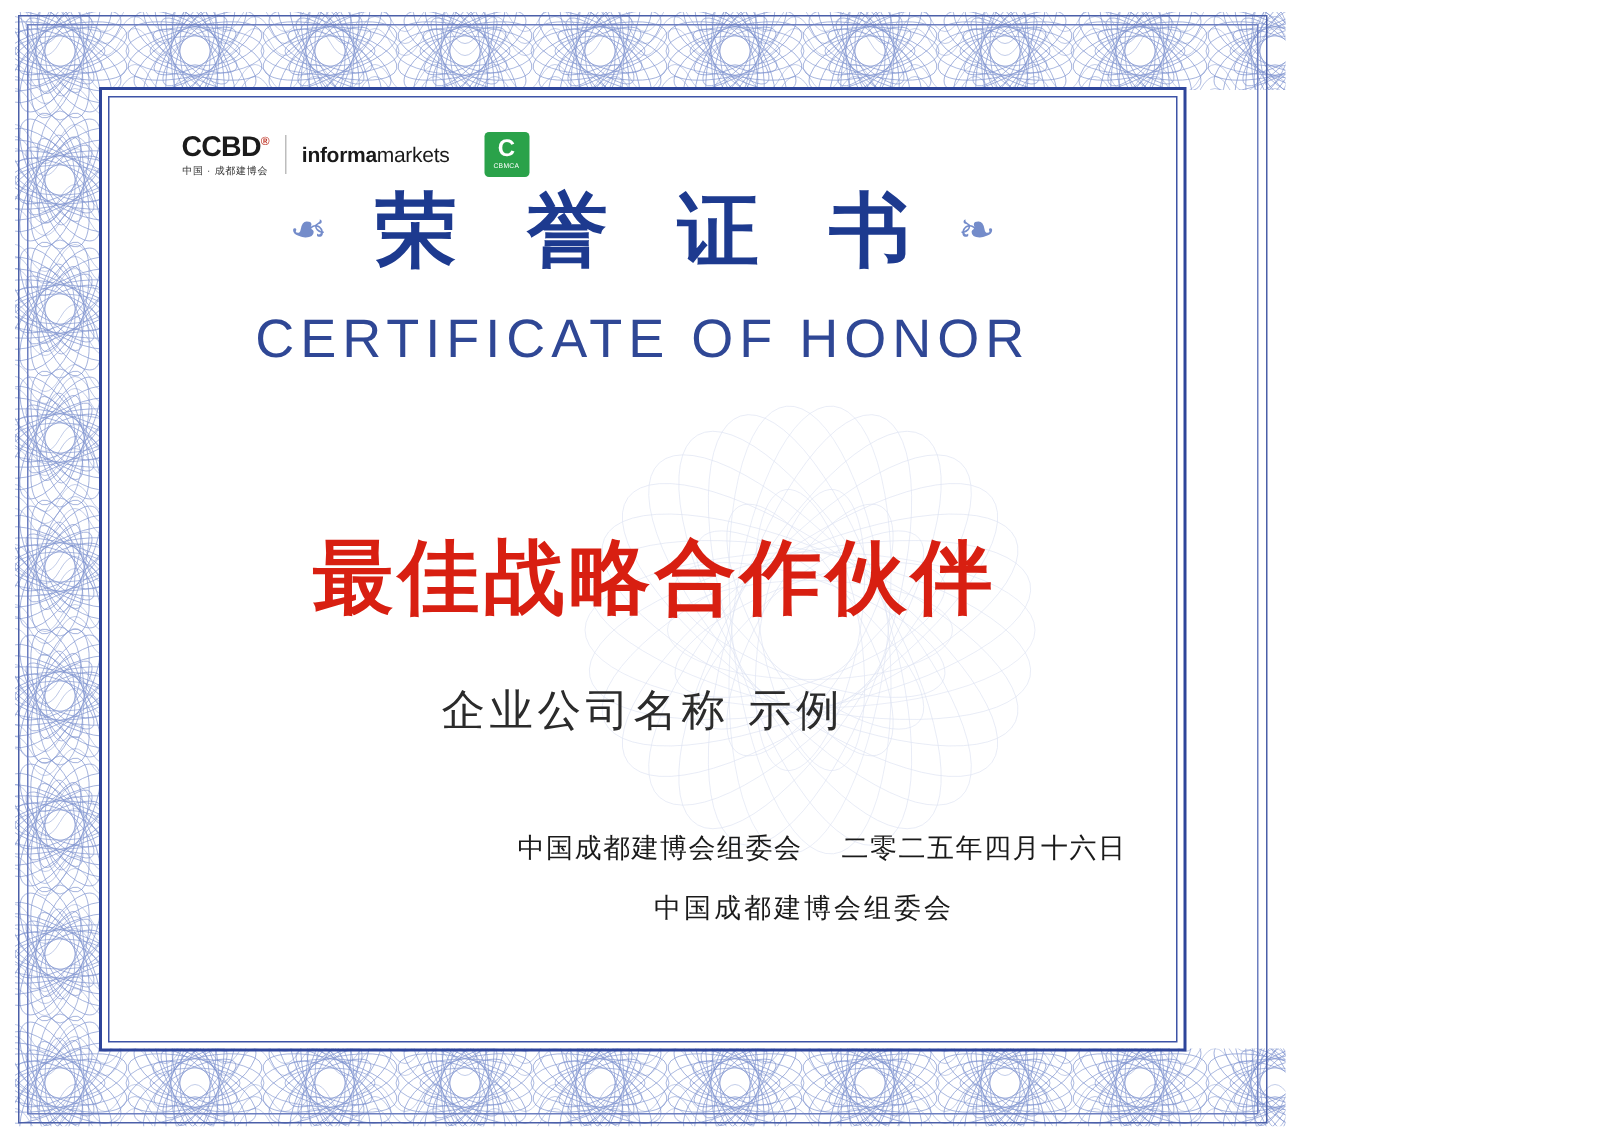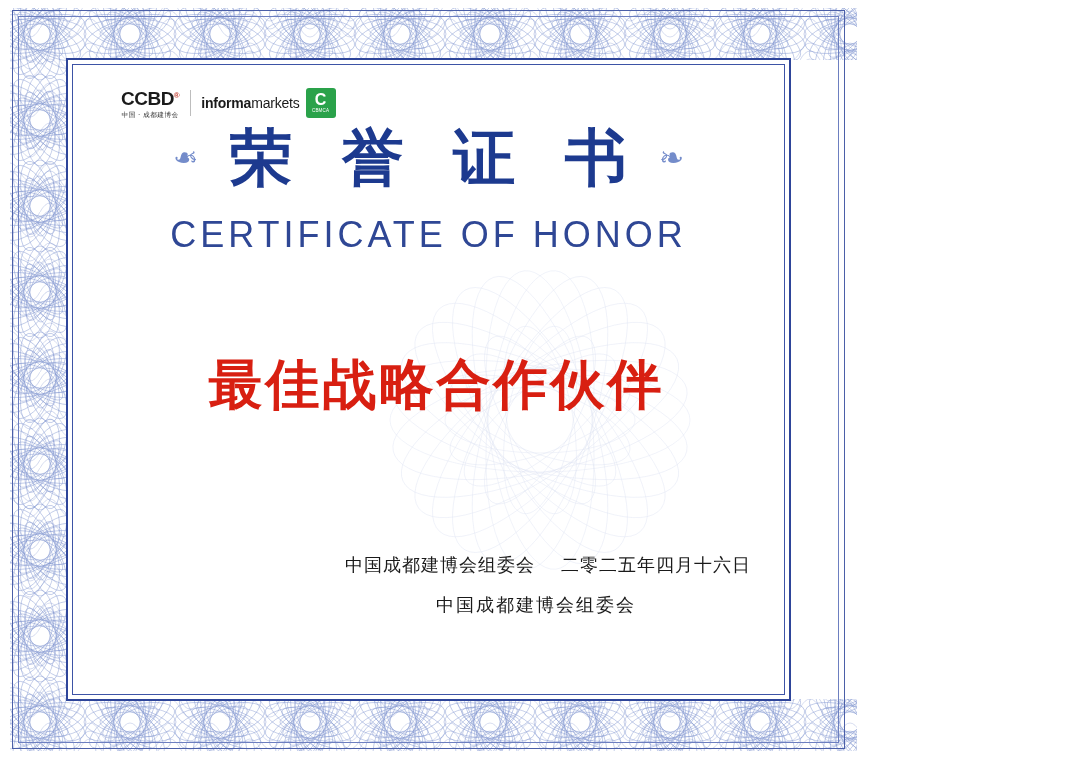--- a/index.html
+++ b/index.html
@@ -121,21 +121,21 @@
     transform: scale(0.95);
   }
   .logo-divider {
     width: 1px;
     height: 26px;
     background: #bdbdbd;
   }
   .logo-informa {
     display: flex;
     align-items: center;
-    gap: 6px;
+    gap: 23px;
   }
   .logo-informa .txt {
     font-size: 14px;
     color: #1a1a1a;
     letter-spacing: -0.2px;
   }
   .logo-informa .txt b { font-weight: bold; }
   .logo-informa .txt span { font-weight: normal; }
   .logo-badge {
     width: 30px;
@@ -170,21 +170,21 @@
   }
   .title-cn-row {
     display: flex;
     align-items: center;
     justify-content: center;
     gap: 18px;
   }
   .title-cn {
     font-family: "DejaVu Serif", serif;
     font-weight: bold;
-    font-size: 62px;
+    font-size: 54px;
     letter-spacing: 14px;
     color: #1d3a8f;
     text-indent: 14px;
     line-height: 1.1;
   }
   .ornament {
     color: #6d86c8;
     font-size: 30px;
     line-height: 1;
     opacity: 0.95;
@@ -409,20 +409,21 @@
         <span class="ornament left">❧</span>
         <span class="title-cn">荣 誉 证 书</span>
         <span class="ornament right">❧</span>
       </div>
       <div class="title-en">CERTIFICATE OF HONOR</div>
     </div>
 
 
     <div class="award-name">最佳战略合作伙伴</div>
 
+    <div class="recipient">企业公司名称 示例</div>
 
     <div class="signature">
       <div class="orgs">
         <span>中国成都建博会组委会</span>
         <span>二零二五年四月十六日</span>
       </div>
       <div class="date">中国成都建博会组委会</div>
     </div>
 
   </div>

